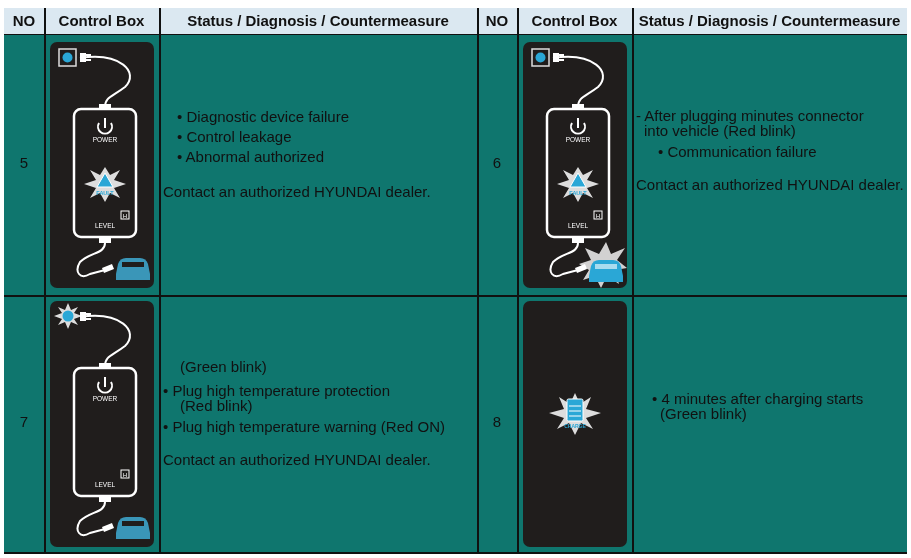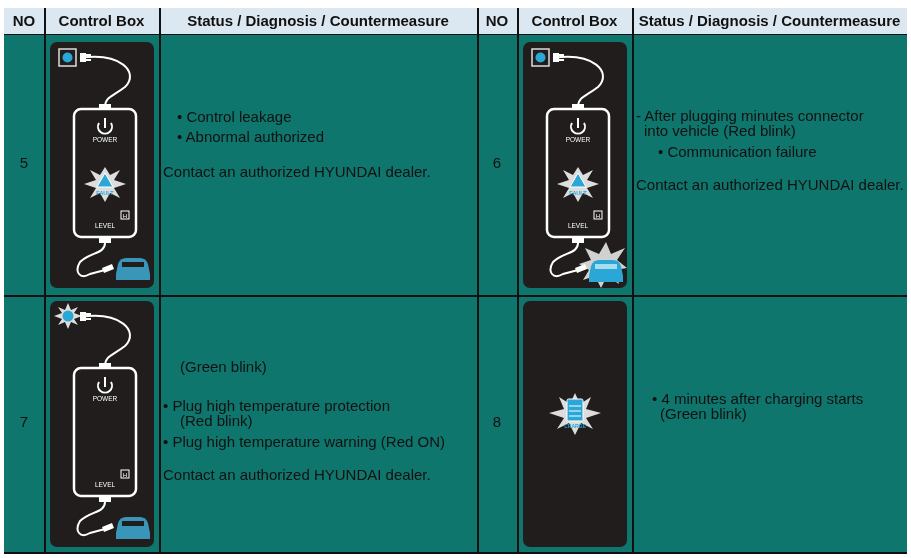--- a/index.html
+++ b/index.html
@@ -72,20 +72,21 @@
       <rect x="49" y="195" width="12" height="6" fill="#fff"></rect>
       <path d="M55 201 C55 212, 40 210, 30 220 C24 230, 30 238, 40 232 L55 228" stroke="#fff" stroke-width="2" fill="none"></path>
       <path d="M52 226 l10 -4 l2 5 l-10 4 z" fill="#fff"></path>
       <g>
         <path d="M66 232 L68 222 Q70 216 76 216 L90 216 Q96 216 98 222 L100 232 L100 238 L66 238 Z" fill="#3a96b8"></path>
         <rect x="72" y="220" width="22" height="5" fill="#201d1c"></rect>
       </g>
     </svg>
   </div>
   <div class="desc" style="left:159px;top:97px;width:310px">
+    <div class="line bul" style="padding-left:14px;margin-top:3px">• Diagnostic device failure</div>
     <div class="line bul" style="padding-left:14px;margin-top:3px">• Control leakage</div>
     <div class="line bul" style="padding-left:14px;margin-top:3px">• Abnormal authorized</div>
     <div class="gap2"></div>
     <div class="line">Contact an authorized HYUNDAI dealer.</div>
   </div>
 
   <div class="num" style="left:473px;width:40px;top:146px">6</div>
   <div class="cbox" style="left:519px;top:34px;width:104px;height:246px">
     <svg width="104" height="246" viewBox="0 0 104 246">
       <g>
@@ -154,21 +155,21 @@
       <path d="M55 201 C55 212, 40 210, 30 220 C24 230, 30 238, 40 232 L55 228" stroke="#fff" stroke-width="2" fill="none"></path>
       <path d="M52 226 l10 -4 l2 5 l-10 4 z" fill="#fff"></path>
       <g>
         <path d="M66 232 L68 222 Q70 216 76 216 L90 216 Q96 216 98 222 L100 232 L100 238 L66 238 Z" fill="#3a96b8"></path>
         <rect x="72" y="220" width="22" height="5" fill="#201d1c"></rect>
       </g>
     </svg>
   </div>
   <div class="desc" style="left:159px;top:351px;width:310px;line-height:15px">
     <div class="line" style="padding-left:17px">(Green blink)</div>
-    <div class="line" style="margin-top:24px">•  Plug high temperature protection</div>
+    <div class="line" style="margin-top:9px">•  Plug high temperature protection</div>
     <div class="line" style="padding-left:17px">(Red blink)</div>
     <div class="line" style="margin-top:6px">•  Plug high temperature warning (Red ON)</div>
     <div class="gap2"></div>
     <div class="line">Contact an authorized HYUNDAI dealer.</div>
   </div>
 
   <div class="num" style="left:473px;width:40px;top:405px">8</div>
   <div class="cbox" style="left:519px;top:293px;width:104px;height:246px">
     <svg width="104" height="246" viewBox="0 0 104 246">
       <g>

